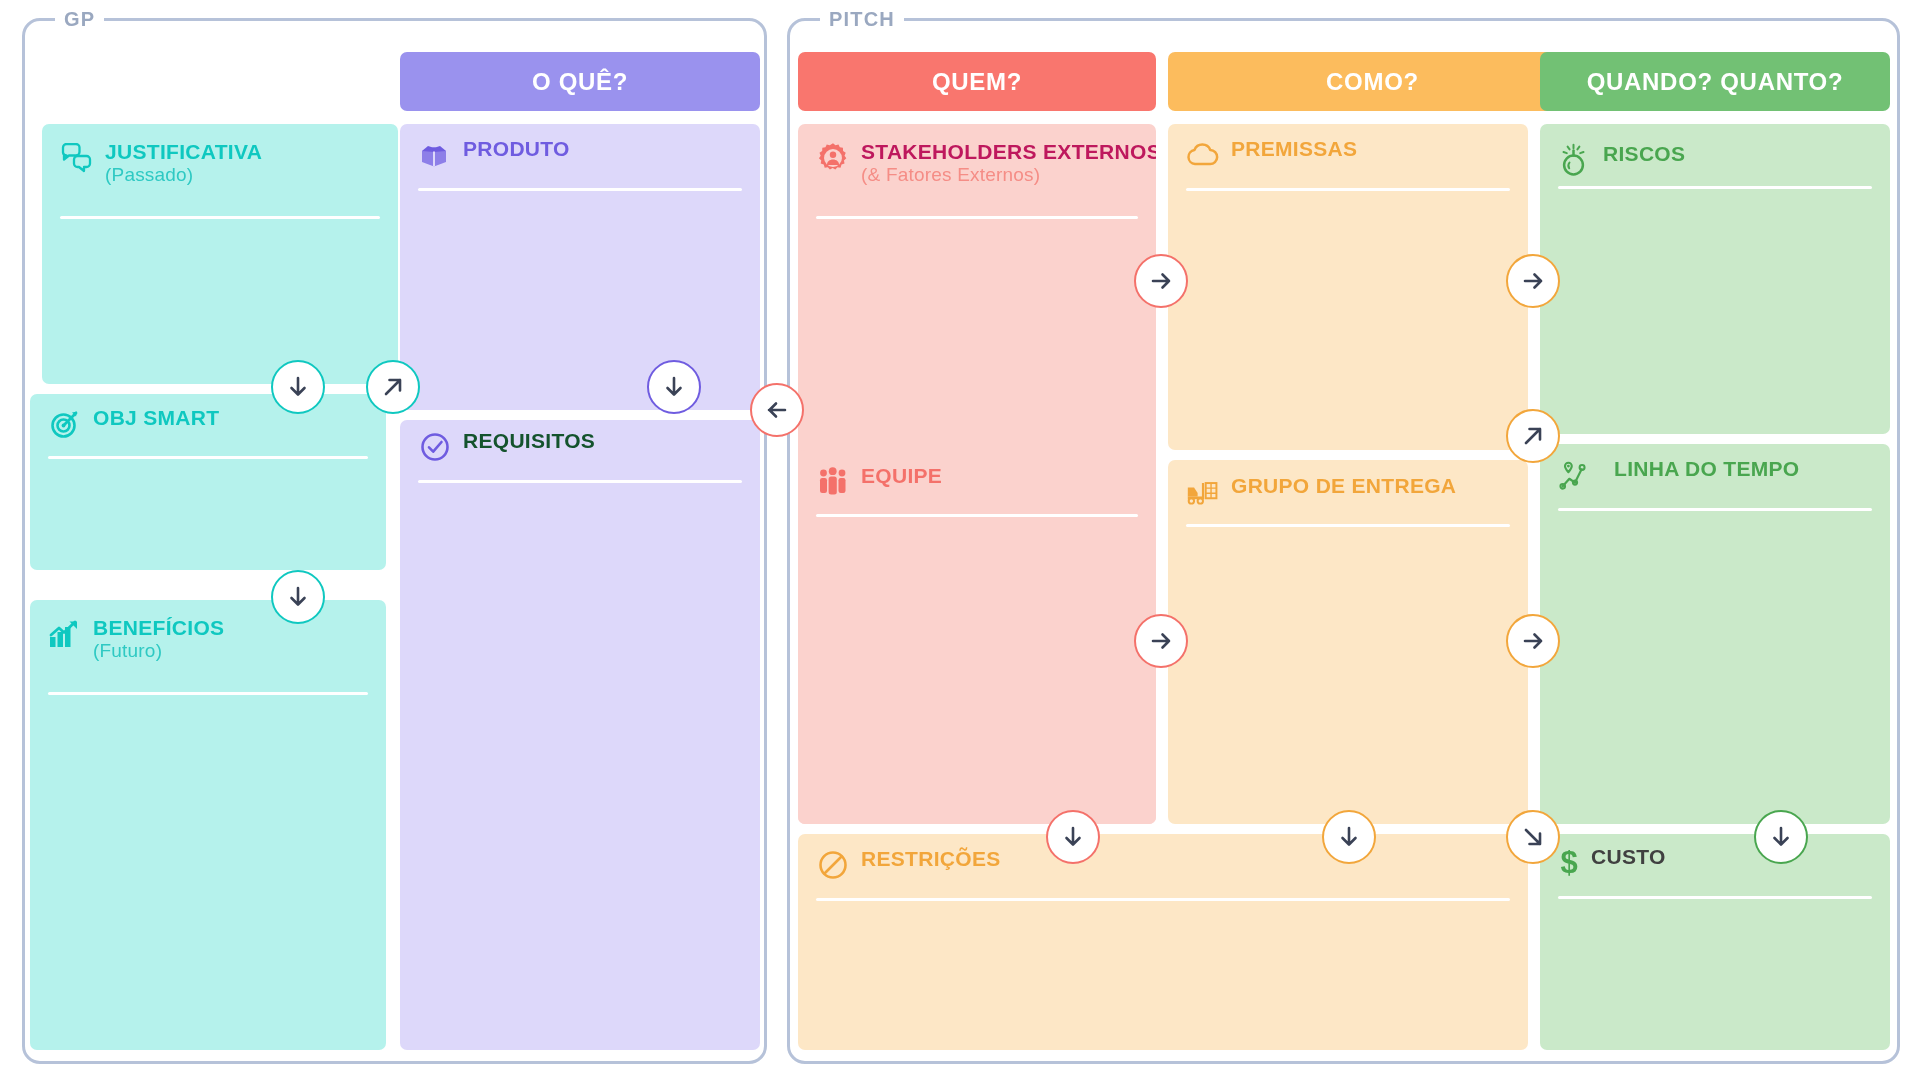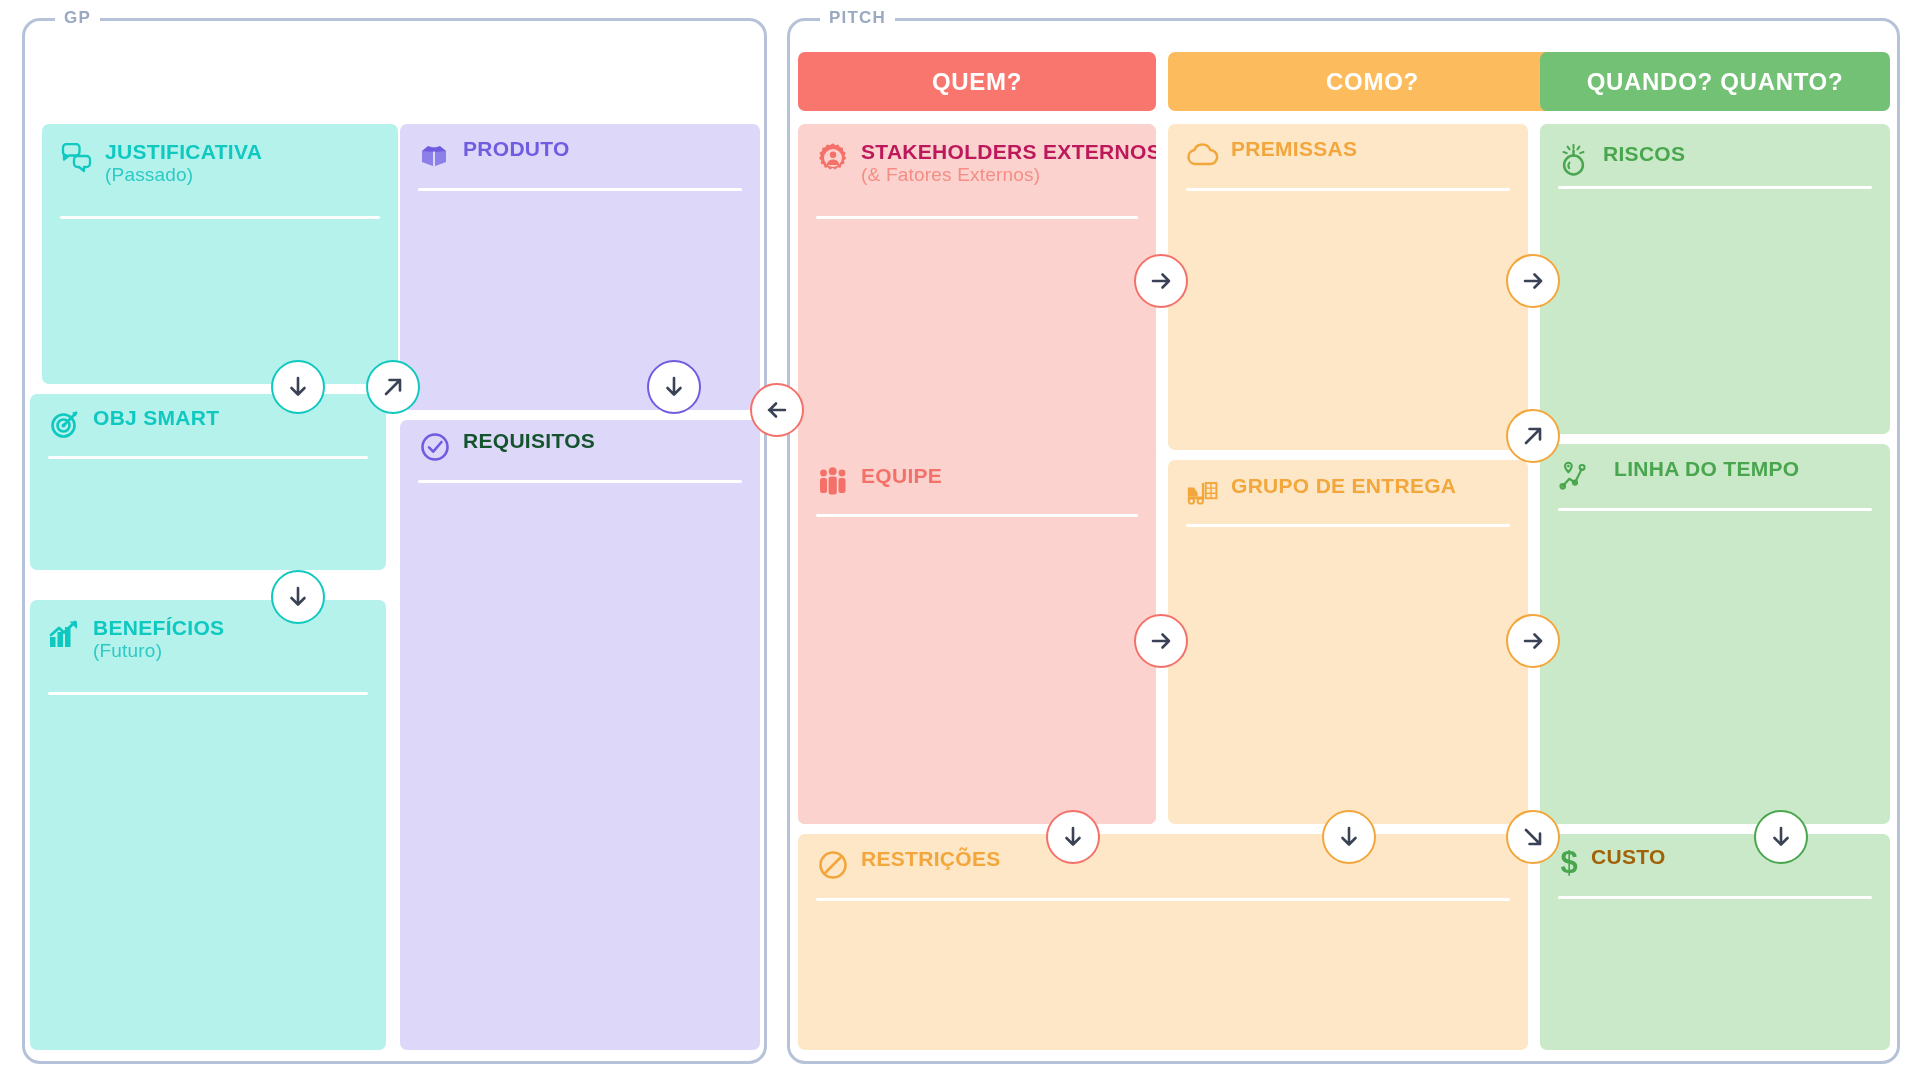--- a/index.html
+++ b/index.html
@@ -22,21 +22,21 @@
     border: 3px solid #b6c2d9;
     border-radius: 18px;
     background: transparent;
   }
   .group-label {
     position: absolute;
     top: -13px;
     left: 30px;
     background: #ffffff;
     padding: 0 9px;
-    font-size: 17px;
+    font-size: 20px;
     font-weight: bold;
     letter-spacing: 1.2px;
     color: #9aa8c0;
     text-align: center;
   }
 
   
   .col-header {
     position: absolute;
     border-radius: 7px;
@@ -110,20 +110,23 @@
 
   <div class="group-frame" style="left:22px; top:18px; width:745px; height:1046px;">
     <span class="group-label">GP</span>
   </div>
 
   <div class="group-frame" style="left:787px; top:18px; width:1113px; height:1046px;">
     <span class="group-label">PITCH</span>
   </div>
 
 
+  <div class="col-header" style="left:400px; top:52px; width:360px; height:59px; background:#9a92ee;">
+    <span>O QUÊ?</span>
+  </div>
 
   <div class="col-header" style="left:798px; top:52px; width:358px; height:59px; background:#f9766e;">
     <span>QUEM?</span>
   </div>
 
   <div class="col-header" style="left:1168px; top:52px; width:409px; height:59px; background:#fcbc5d;">
     <span>COMO?</span>
   </div>
 
   <div class="col-header" style="left:1540px; top:52px; width:350px; height:59px; background:#72c174;">
@@ -338,21 +341,21 @@
   </div>
 
   <div class="card" style="left:1540px; top:834px; width:350px; height:216px; background:#cae9c9;">
     <div class="card-head" style="padding-top:11px;">
       <span class="card-ico" style="width:22px;">
         <svg width="22" height="34" viewBox="0 0 22 34">
           <text x="11" y="27" text-anchor="middle" font-family="Liberation Sans, sans-serif" font-size="31" font-weight="bold" fill="#49a64f">$</text>
         </svg>
       </span>
       <span class="card-titles">
-        <span class="card-title" style="color:#a16207;">CUSTO</span>
+        <span class="card-title" style="color:#404040;">CUSTO</span>
       </span>
     </div>
     <div class="card-rule" style="top:62px;"></div>
   </div>
 
   <div class="arrow" style="left:271px; top:360px; border-color:#0fc8c0;">
     <svg width="26" height="26" viewBox="0 0 26 26">
       <path d="M13 4v16M6.5 14l6.5 6.5L19.5 14" fill="none" stroke="#3a4256" stroke-width="2.6" stroke-linecap="round" stroke-linejoin="round"></path>
     </svg>
   </div>

